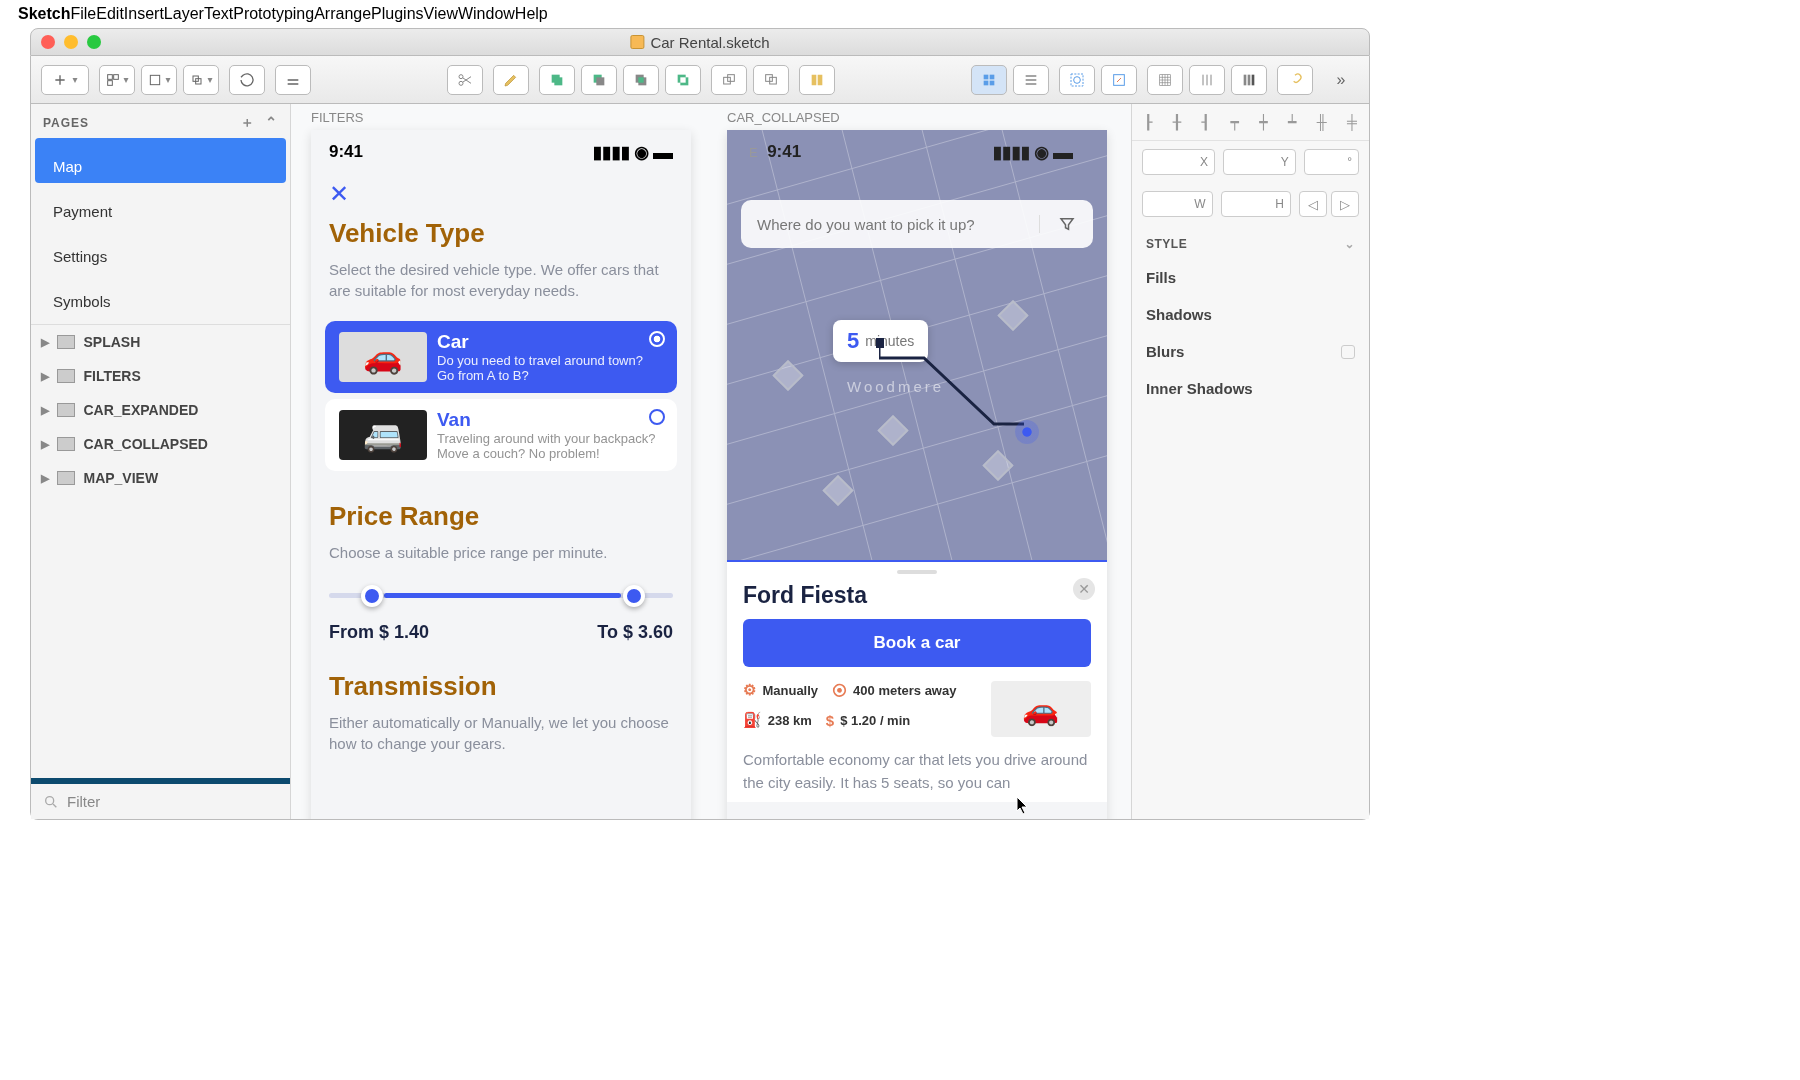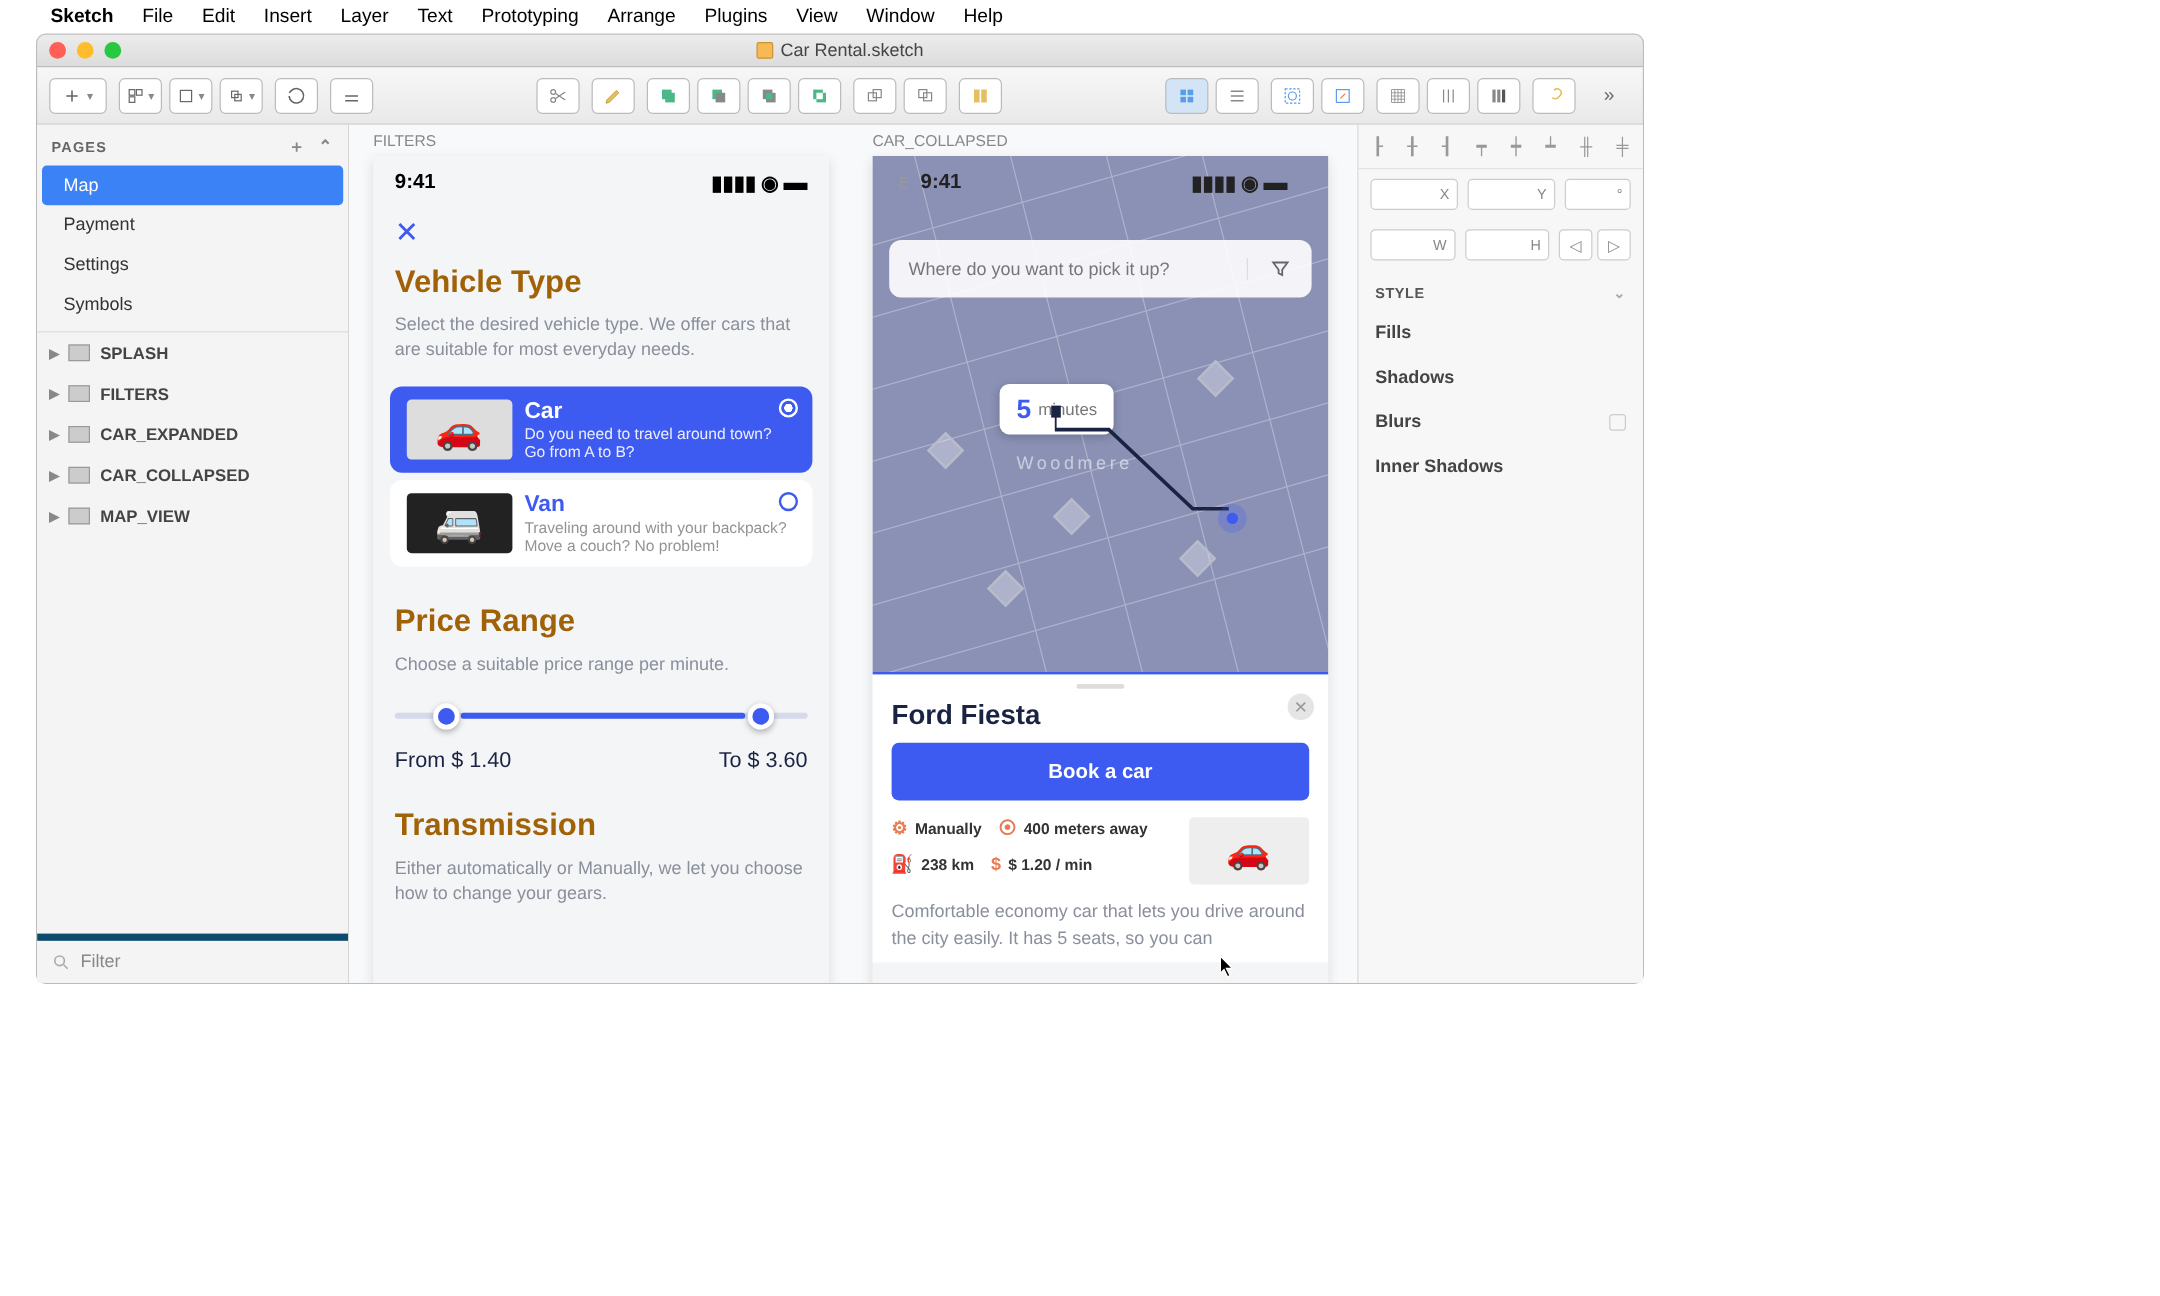--- a/index.html
+++ b/index.html
@@ -1,18 +1,18 @@
 <!DOCTYPE html>
 <html><head>
 <meta charset="utf-8">
 <style>
 * { box-sizing: border-box; margin: 0; padding: 0; }
 body { font-family: -apple-system, BlinkMacSystemFont, "Segoe UI", Helvetica, sans-serif; background: #fff; overflow: hidden; width: 1800px; height: 1080px; }
 
-.menubar { height: 28px; background: #fff; display: flex; align-items: center; padding: 0 18px; font-size: 16px; gap: 24px; }
+.menubar { height: 28px; background: #fff; display: flex; align-items: center; padding: 0 18px; font-size: 16px; }
 .menubar .apple { font-size: 18px; }
 .menubar .app { font-weight: 700; }
 
 .window-chrome { position: absolute; left: 30px; right: 430px; top: 28px; bottom: 260px; }
 .window-titlebar { height: 28px; background: linear-gradient(#ececec,#dcdcdc); border: 1px solid #bbb; border-top-left-radius: 8px; border-top-right-radius: 8px; display: flex; align-items: center; padding: 0 10px; position: relative; }
 .traffic { display: flex; gap: 9px; }
 .traffic span { width: 14px; height: 14px; border-radius: 50%; display: inline-block; }
 .tl-close { background:#ff5f57; } .tl-min { background:#ffbd2e; } .tl-max { background:#28c940; }
 .doc-title { position: absolute; left: 50%; transform: translateX(-50%); font-size: 15px; color: #444; display: flex; align-items: center; gap: 6px; }
 .doc-title .doc-icon { width: 14px; height: 14px; background: #f7b955; border: 1px solid #c89333; border-radius: 2px; }
@@ -23,21 +23,21 @@
 .tb-btn.wide { min-width: 48px; }
 .tb-btn svg { width: 16px; height: 16px; }
 .tb-spacer { flex: 1; }
 
 .app-body { display: flex; height: calc(100% - 76px); border: 1px solid #bbb; border-top: none; border-bottom-left-radius: 8px; border-bottom-right-radius: 8px; background: #fff; }
 
 .left-panel { width: 260px; background: #f4f4f4; border-right: 1px solid #d6d6d6; display: flex; flex-direction: column; }
 .pages-header { display: flex; align-items: center; justify-content: space-between; padding: 10px 12px 6px; font-size: 12px; letter-spacing: 1px; color: #666; font-weight: 600; }
 .pages-header .actions { display: flex; gap: 10px; color: #888; font-size: 14px; }
 .page-list { list-style: none; }
-.page-item { padding: 8px 10px 8px 22px; font-size: 15px; color: #333; }
+.page-item { padding: 20px 10px 8px 22px; font-size: 15px; color: #333; }
 .page-item.selected { background: #3b82f6; color: #fff; border-radius: 4px; margin: 0 4px; padding-left: 18px; }
 .layer-list { list-style: none; border-top: 1px solid #ddd; margin-top: 6px; }
 .layer-item { display: flex; align-items: center; gap: 8px; padding: 9px 10px; font-size: 14px; font-weight: 700; color: #444; }
 .layer-item .arrow { color: #888; font-size: 11px; }
 .layer-item .artboard-icon { width: 18px; height: 14px; background: #ccc; border: 1px solid #999; }
 .filter-bar { margin-top: auto; border-top: 6px solid #0c4a6e; padding: 9px 12px; display: flex; align-items: center; gap: 8px; color: #888; font-size: 15px; }
 .filter-bar .mag { width: 16px; height: 16px; }
 
 .canvas { flex: 1; background: #f8f9fa; position: relative; overflow: hidden; }
 
@@ -71,21 +71,21 @@
 .vehicle-title { font-size:19px; font-weight:800; }
 .vehicle-desc { font-size:13px; opacity:0.9; }
 .radio { position:absolute; top:10px; right:12px; width:16px; height:16px; border-radius:50%; border:2px solid currentColor; }
 .radio.filled { background: radial-gradient(circle, #fff 40%, transparent 42%); }
 .radio.empty { border-color:#3d5af1; }
 
 .slider-wrap { padding: 16px 18px; position:relative; }
 .slider-track { height:5px; background:#d5d9ec; border-radius:3px; position:relative; }
 .slider-fill { position:absolute; left:16%; right:15%; top:0; bottom:0; background:#3d5af1; border-radius:3px; }
 .slider-thumb { position:absolute; top:50%; width:22px; height:22px; background:#3d5af1; border:4px solid #fff; border-radius:50%; transform:translate(-50%,-50%); box-shadow:0 2px 5px rgba(0,0,0,0.3); }
-.price-labels { display:flex; justify-content:space-between; padding: 8px 18px; font-size:18px; font-weight:400; color:#1a2342; }
+.price-labels { display:flex; justify-content:space-between; padding: 8px 18px; font-size:18px; font-weight:700; color:#1a2342; }
 
 .map-area { height: 430px; background: #8b91b5; position:relative; overflow:hidden; }
 .map-overlay { position:absolute; inset:0; opacity:0.3; }
 .map-line { stroke:#fff; stroke-width:1; }
 .map-search { position:absolute; top:70px; left:14px; right:14px; background:rgba(255,255,255,0.9); border-radius:10px; display:flex; align-items:center; height:48px; }
 .map-search-input { flex:1; padding:0 16px; color:#777; font-size:15px; }
 .map-filter { width:54px; border-left:1px solid #ddd; display:flex; align-items:center; justify-content:center; color:#666; }
 .eta-pill { position:absolute; top:190px; left:106px; background:#fff; border-radius:8px; padding:8px 14px; display:flex; align-items:center; gap:6px; box-shadow:0 2px 8px rgba(0,0,0,0.2); }
 .eta-num { color:#3d5af1; font-size:22px; font-weight:700; }
 .eta-label { color:#777; font-size:14px; }

